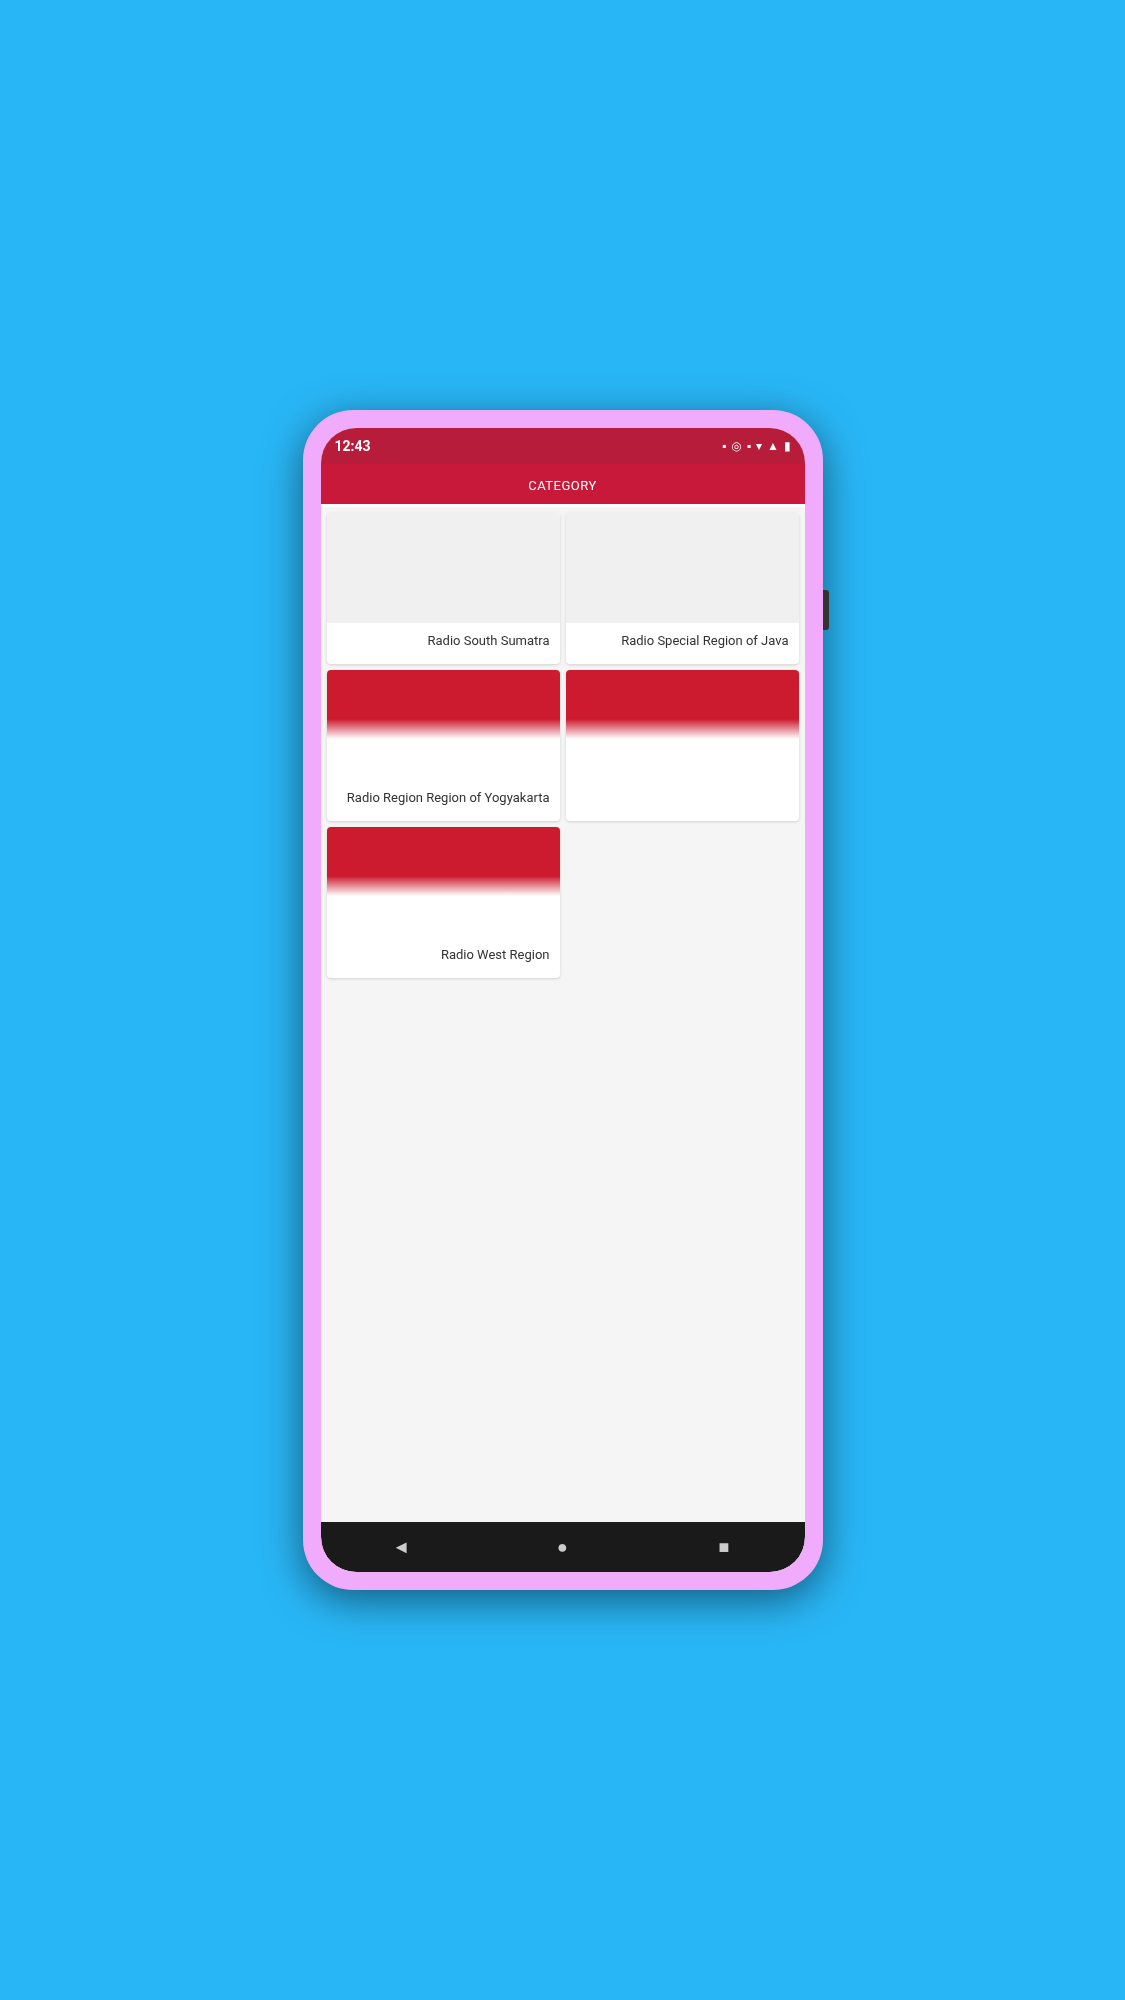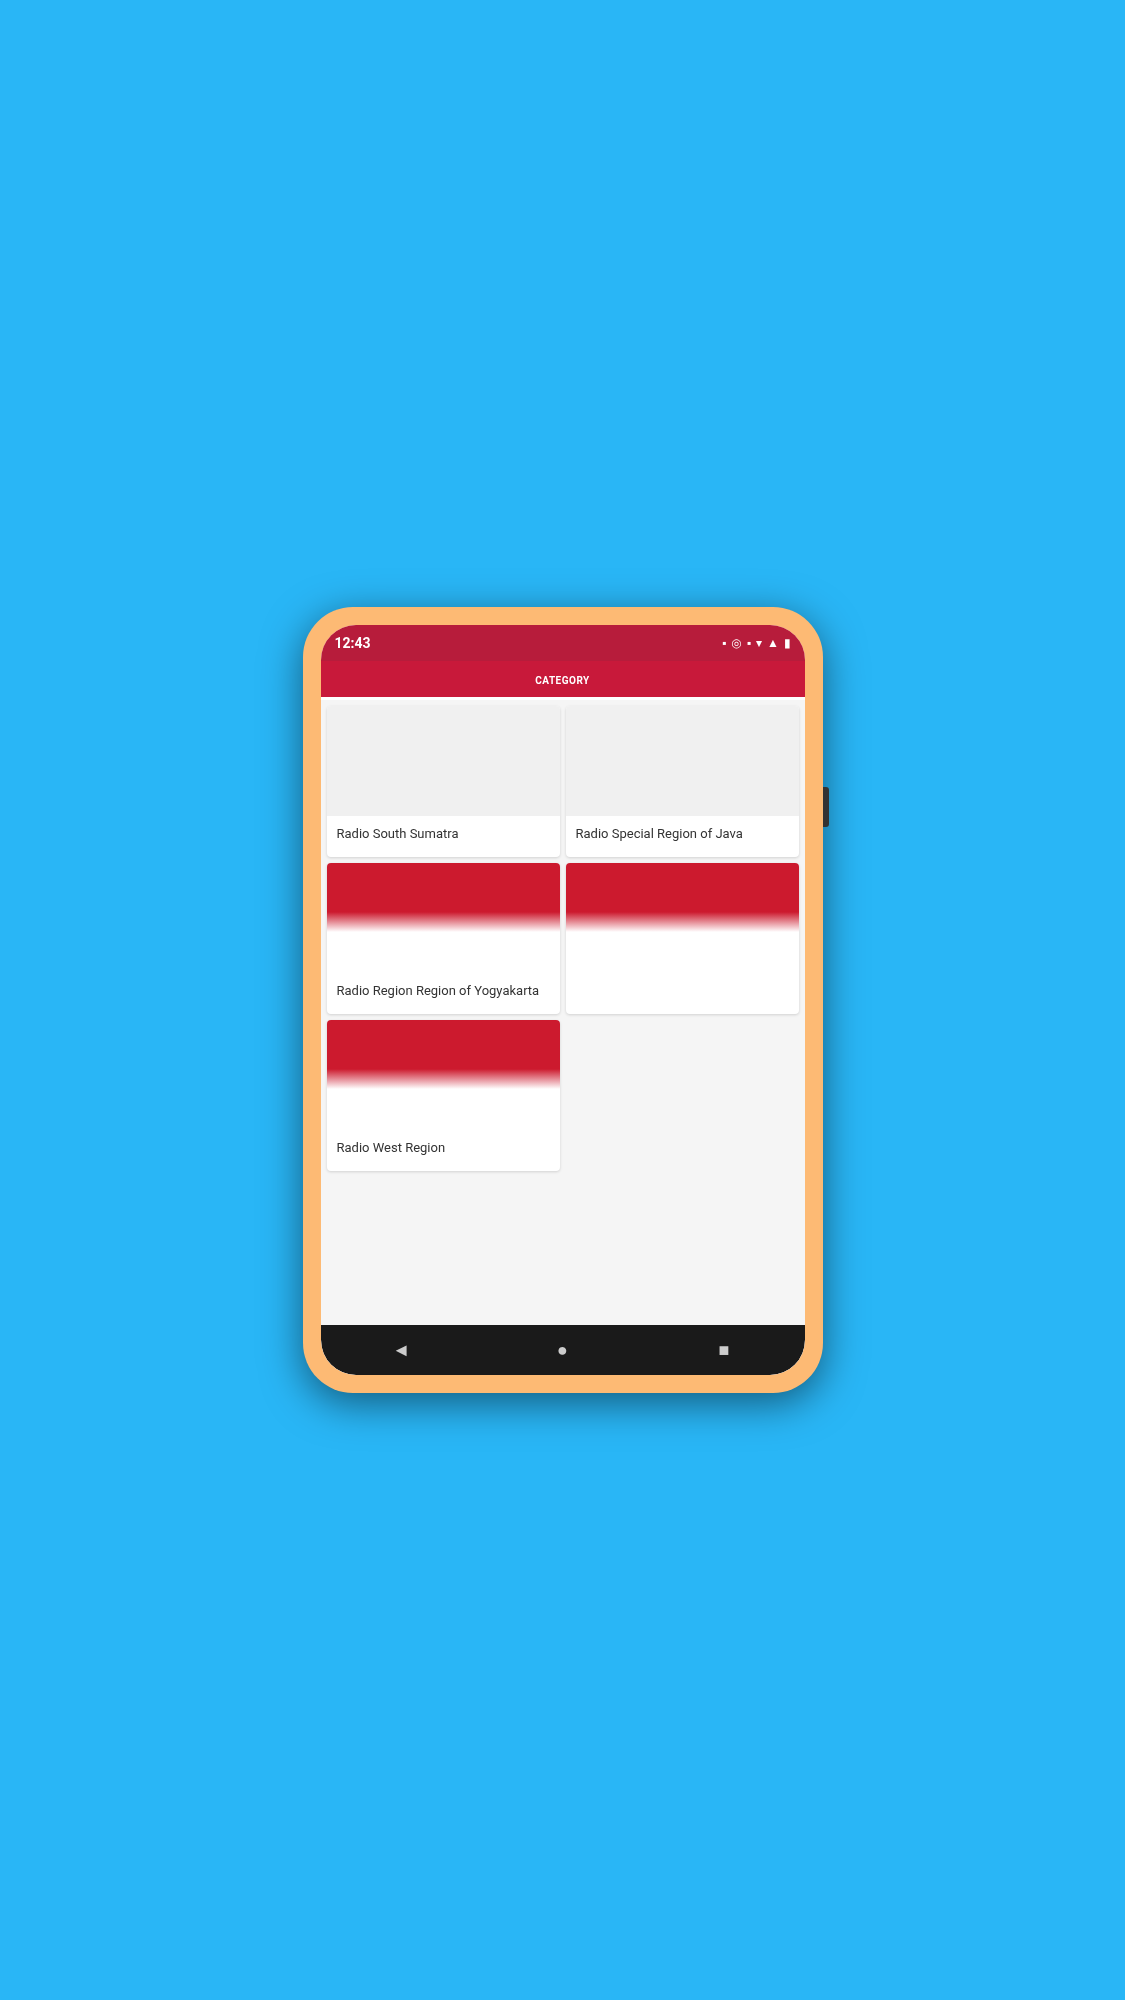--- a/index.html
+++ b/index.html
@@ -6,22 +6,22 @@
     body {
       background-color: #29b6f6;
       display: flex;
       justify-content: center;
       align-items: center;
       min-height: 100vh;
       font-family: 'Roboto', Arial, sans-serif;
     }
     .phone-frame {
       width: 520px;
-      height: 786px;
-      background: #fdba74;
+      height: 1180px;
+      background: #f0abfc;
       border-radius: 50px;
       padding: 18px;
       box-shadow: 0 10px 40px rgba(0,0,0,0.5);
       position: relative;
       display: flex;
       flex-direction: column;
     }
     .phone-inner {
       flex: 1;
       background: #fff;
@@ -58,22 +58,22 @@
     .app-bar {
       background: #c8193a;
       display: flex;
       flex-shrink: 0;
     }
     .tab {
       flex: 1;
       text-align: center;
       padding: 14px 8px;
       color: #fff;
-      font-size: 10px;
-      font-weight: bold;
+      font-size: 13px;
+      font-weight: normal;
       letter-spacing: 0.5px;
       cursor: pointer;
       position: relative;
     }
     .tab.active::after {
       content: '';
       position: absolute;
       bottom: 0;
       left: 0;
       right: 0;
@@ -91,20 +91,21 @@
       display: grid;
       grid-template-columns: 1fr 1fr;
       gap: 6px;
     }
     .card {
       background: #fff;
       border-radius: 4px;
       overflow: hidden;
       box-shadow: 0 1px 3px rgba(0,0,0,0.15);
       cursor: pointer;
+      text-align: right;
     }
     .card-image {
       width: 100%;
       height: 110px;
       position: relative;
       overflow: hidden;
     }
     
     .card-image-light {
       background: #f0f0f0;

